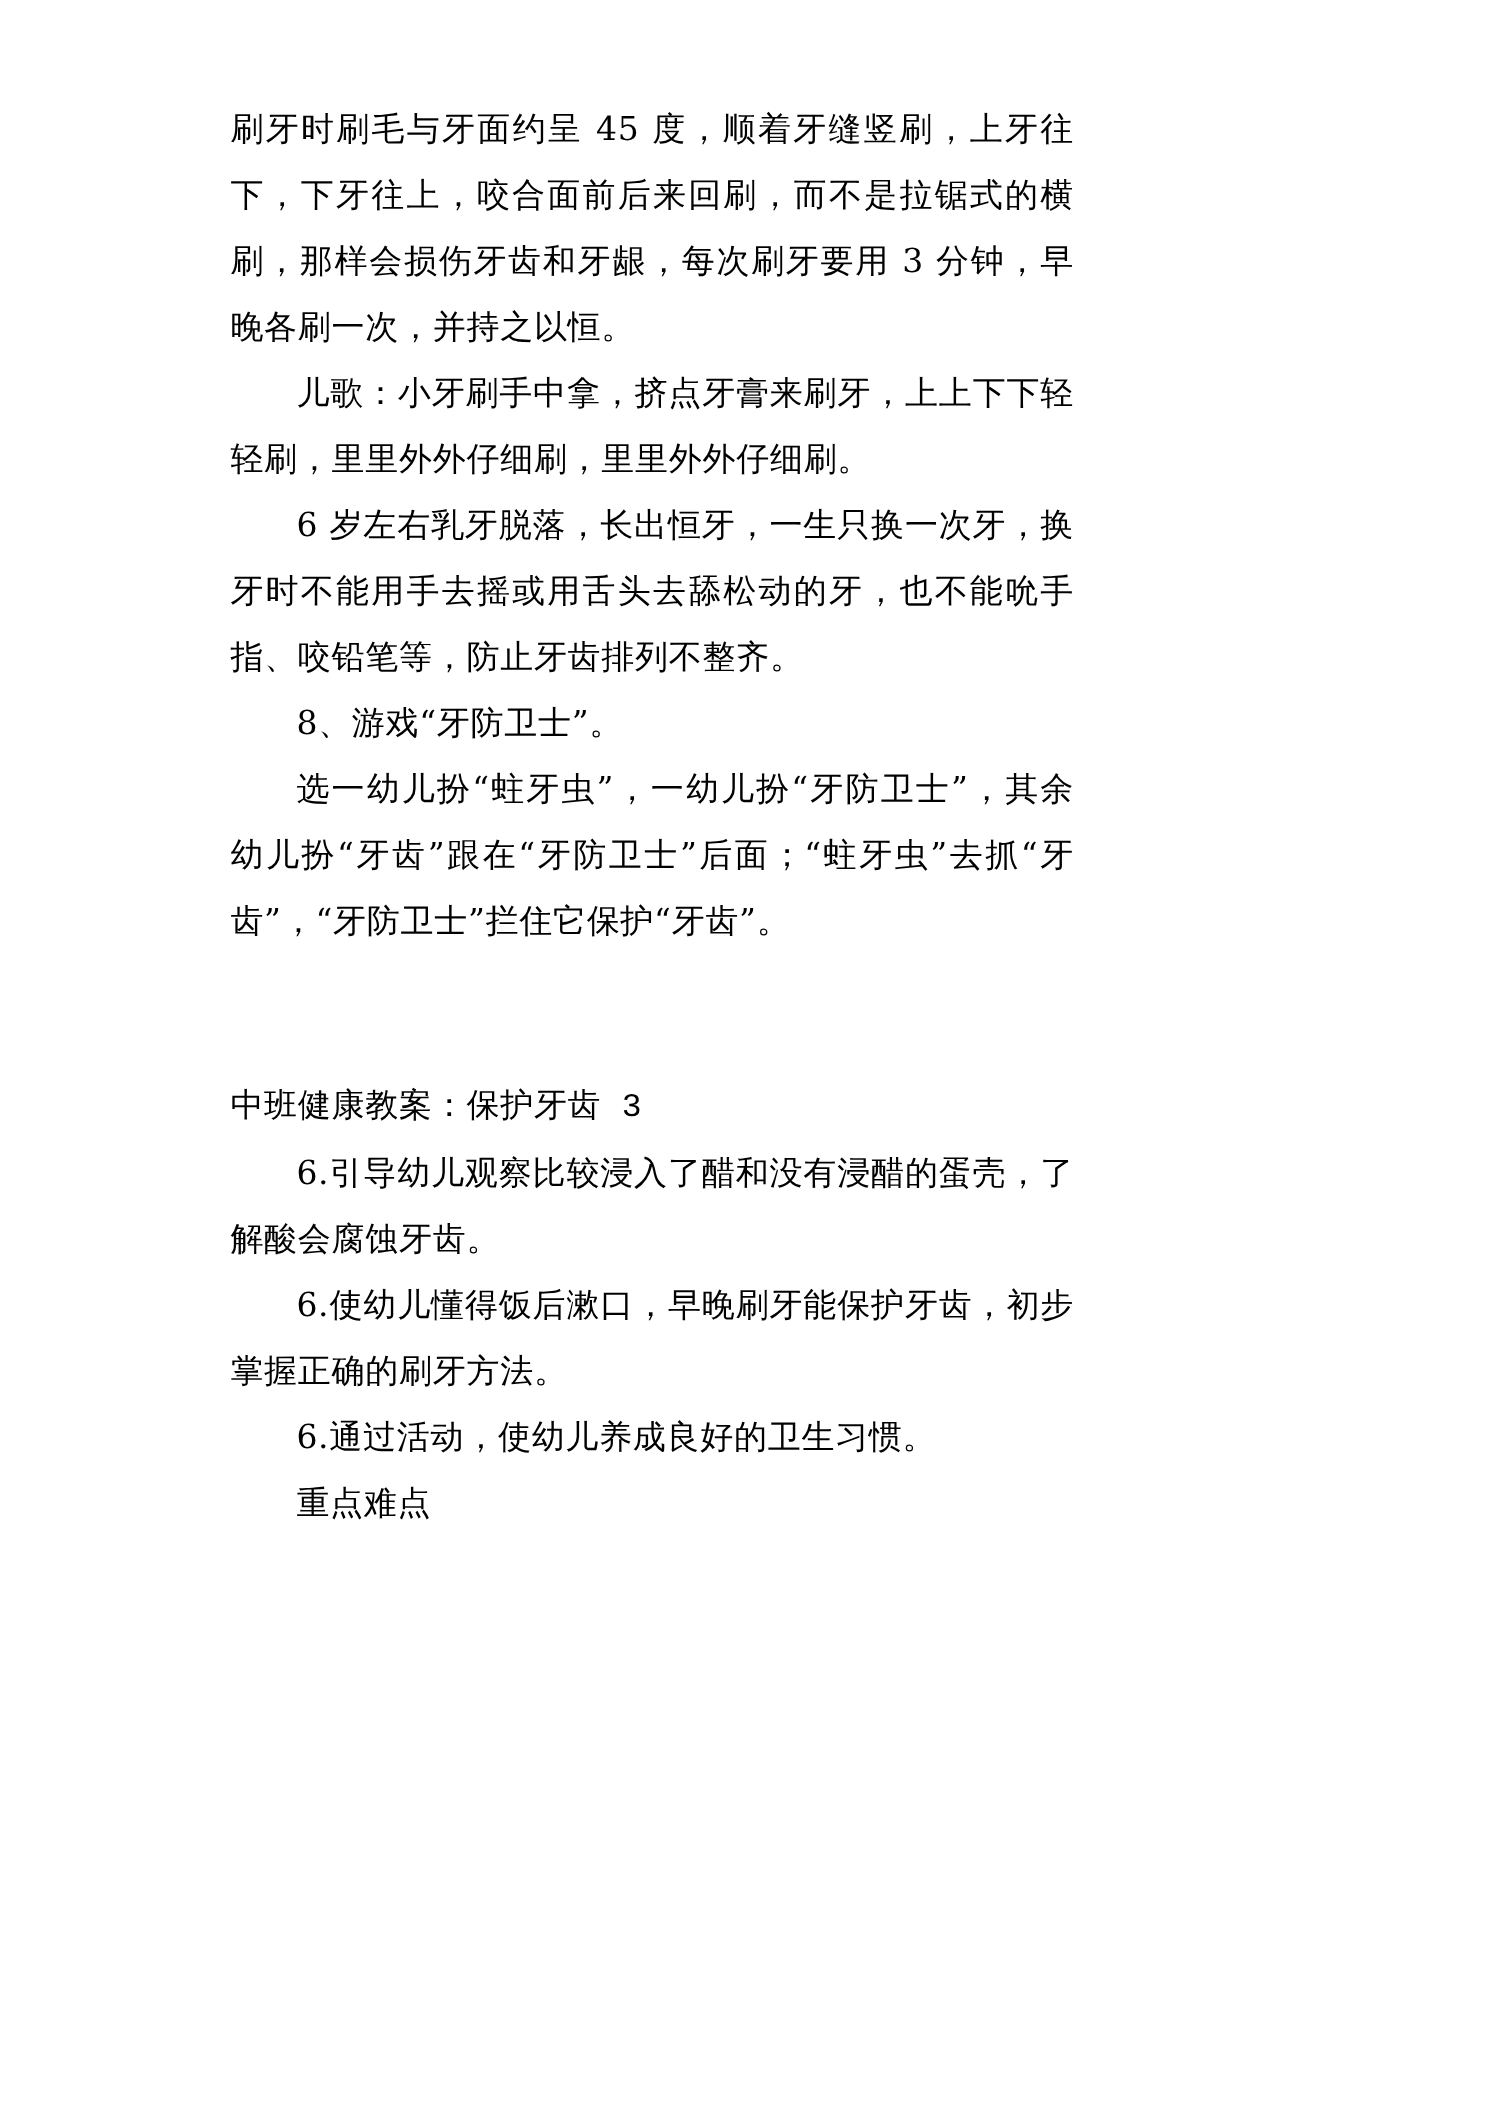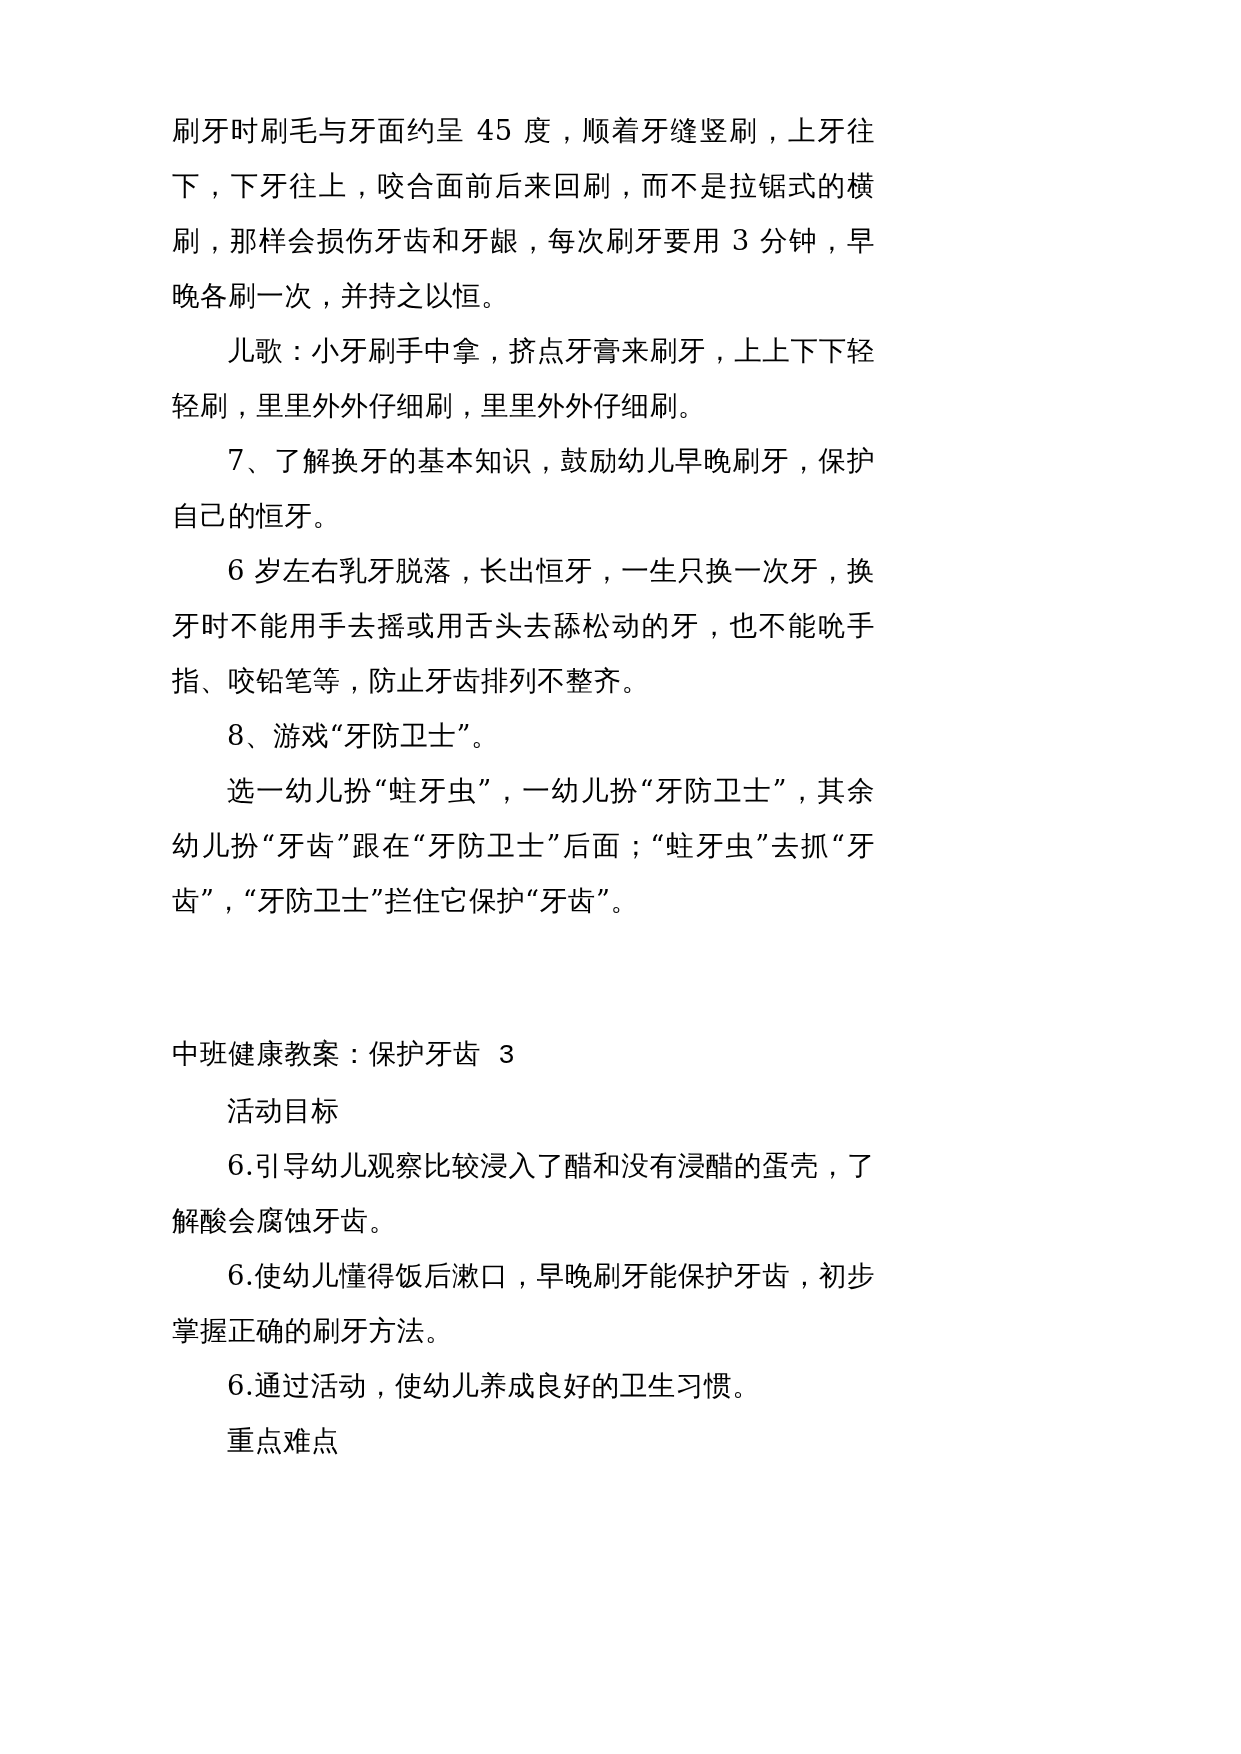--- a/index.html
+++ b/index.html
@@ -10,22 +10,23 @@
   body {
     width: 1241px;
     height: 1754px;
     font-family: "DejaVu Serif", "Liberation Serif", serif;
     color: #000000;
   }
   .page {
     box-sizing: border-box;
     width: 995px;
     height: 1754px;
-    padding: 103px 120px 60px 172px;
+    padding: 81px 120px 60px 172px;
     background: #ffffff;
+    margin-left: 20px;
   }
   .doc-body {
     font-size: 27.5px;
     line-height: 55px;
     letter-spacing: 0.6px;
     text-align: justify;
     text-justify: inter-ideograph;
   }
   p {
     margin: 0;
@@ -49,33 +50,31 @@
 </head>
 <body>
 
 <div class="page">
   <div class="doc-body">
 
     <p class="para-noindent">刷牙时刷毛与牙面约呈 45 度，顺着牙缝竖刷，上牙往下，下牙往上，咬合面前后来回刷，而不是拉锯式的横刷，那样会损伤牙齿和牙龈，每次刷牙要用 3 分钟，早晚各刷一次，并持之以恒。</p>
 
     <p class="para">儿歌：小牙刷手中拿，挤点牙膏来刷牙，上上下下轻轻刷，里里外外仔细刷，里里外外仔细刷。</p>
 
-    <p class="para">7、了解换牙的基本知识，鼓励幼儿早晚刷牙，保护自己的恒牙。</p>
 
     <p class="para">6 岁左右乳牙脱落，长出恒牙，一生只换一次牙，换牙时不能用手去摇或用舌头去舔松动的牙，也不能吮手指、咬铅笔等，防止牙齿排列不整齐。</p>
 
     <p class="para">8、游戏“牙防卫士”。</p>
 
     <p class="para">选一幼儿扮“蛀牙虫”，一幼儿扮“牙防卫士”，其余幼儿扮“牙齿”跟在“牙防卫士”后面；“蛀牙虫”去抓“牙齿”，“牙防卫士”拦住它保护“牙齿”。</p>
 
     <div class="spacer"></div>
 
     <p class="heading">中班健康教案：保护牙齿 3</p>
 
-    <p class="para">活动目标</p>
 
     <p class="para">6.引导幼儿观察比较浸入了醋和没有浸醋的蛋壳，了解酸会腐蚀牙齿。</p>
 
     <p class="para">6.使幼儿懂得饭后漱口，早晚刷牙能保护牙齿，初步掌握正确的刷牙方法。</p>
 
     <p class="para">6.通过活动，使幼儿养成良好的卫生习惯。</p>
 
     <p class="para">重点难点</p>
 
   </div>

